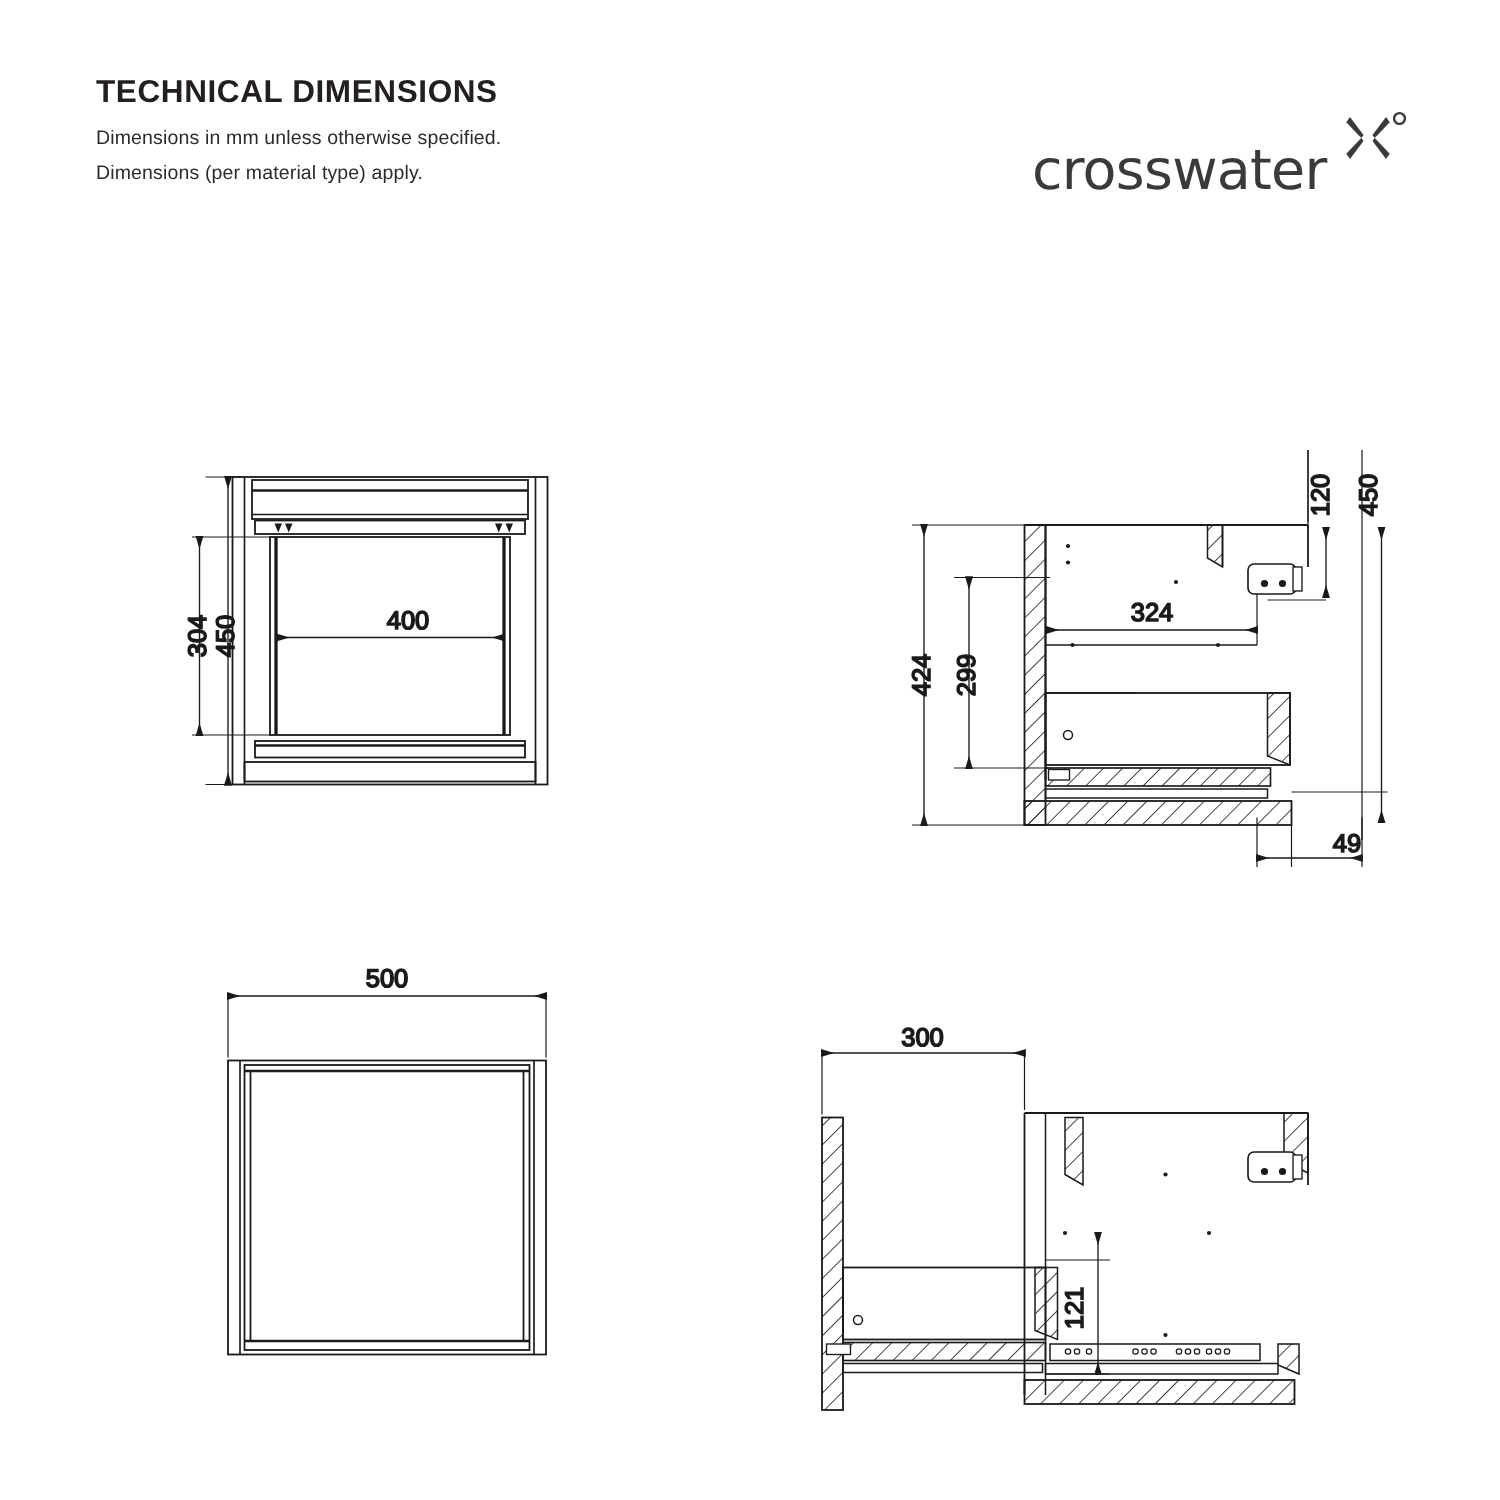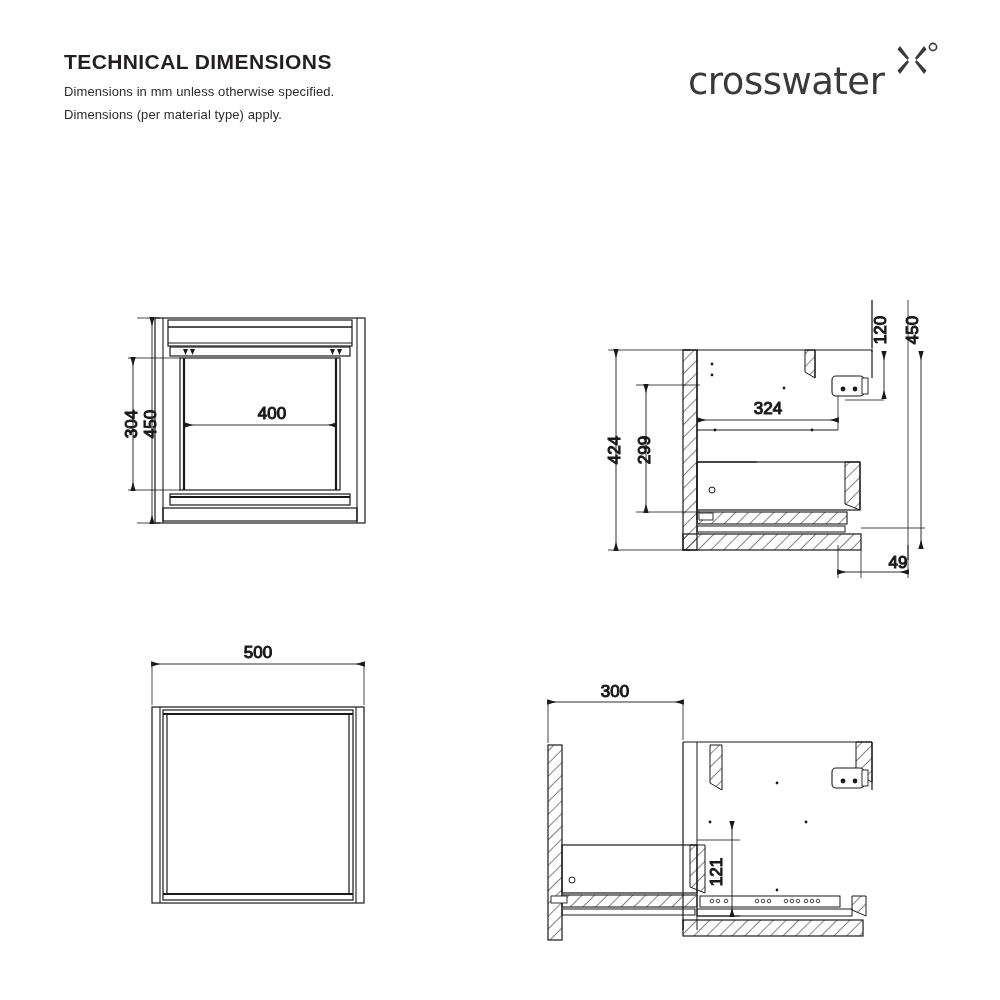--- a/index.html
+++ b/index.html
@@ -41,21 +41,21 @@
     font-size: 13px;
     color: #2b2b2b;
     line-height: 1.0;
     margin: 0 0 10px 0;
     letter-spacing: 0.1px;
   }
   
   .logo {
     position: absolute;
     right: 62px;
-    top: 42px;
+    top: 74px;
     width: 250px;
     height: 62px;
   }
   .logo svg { display: block; }
   .logo-word {
     position: absolute;
     left: 0;
     top: 18px;
     font-size: 37px;
     letter-spacing: -0.5px;

